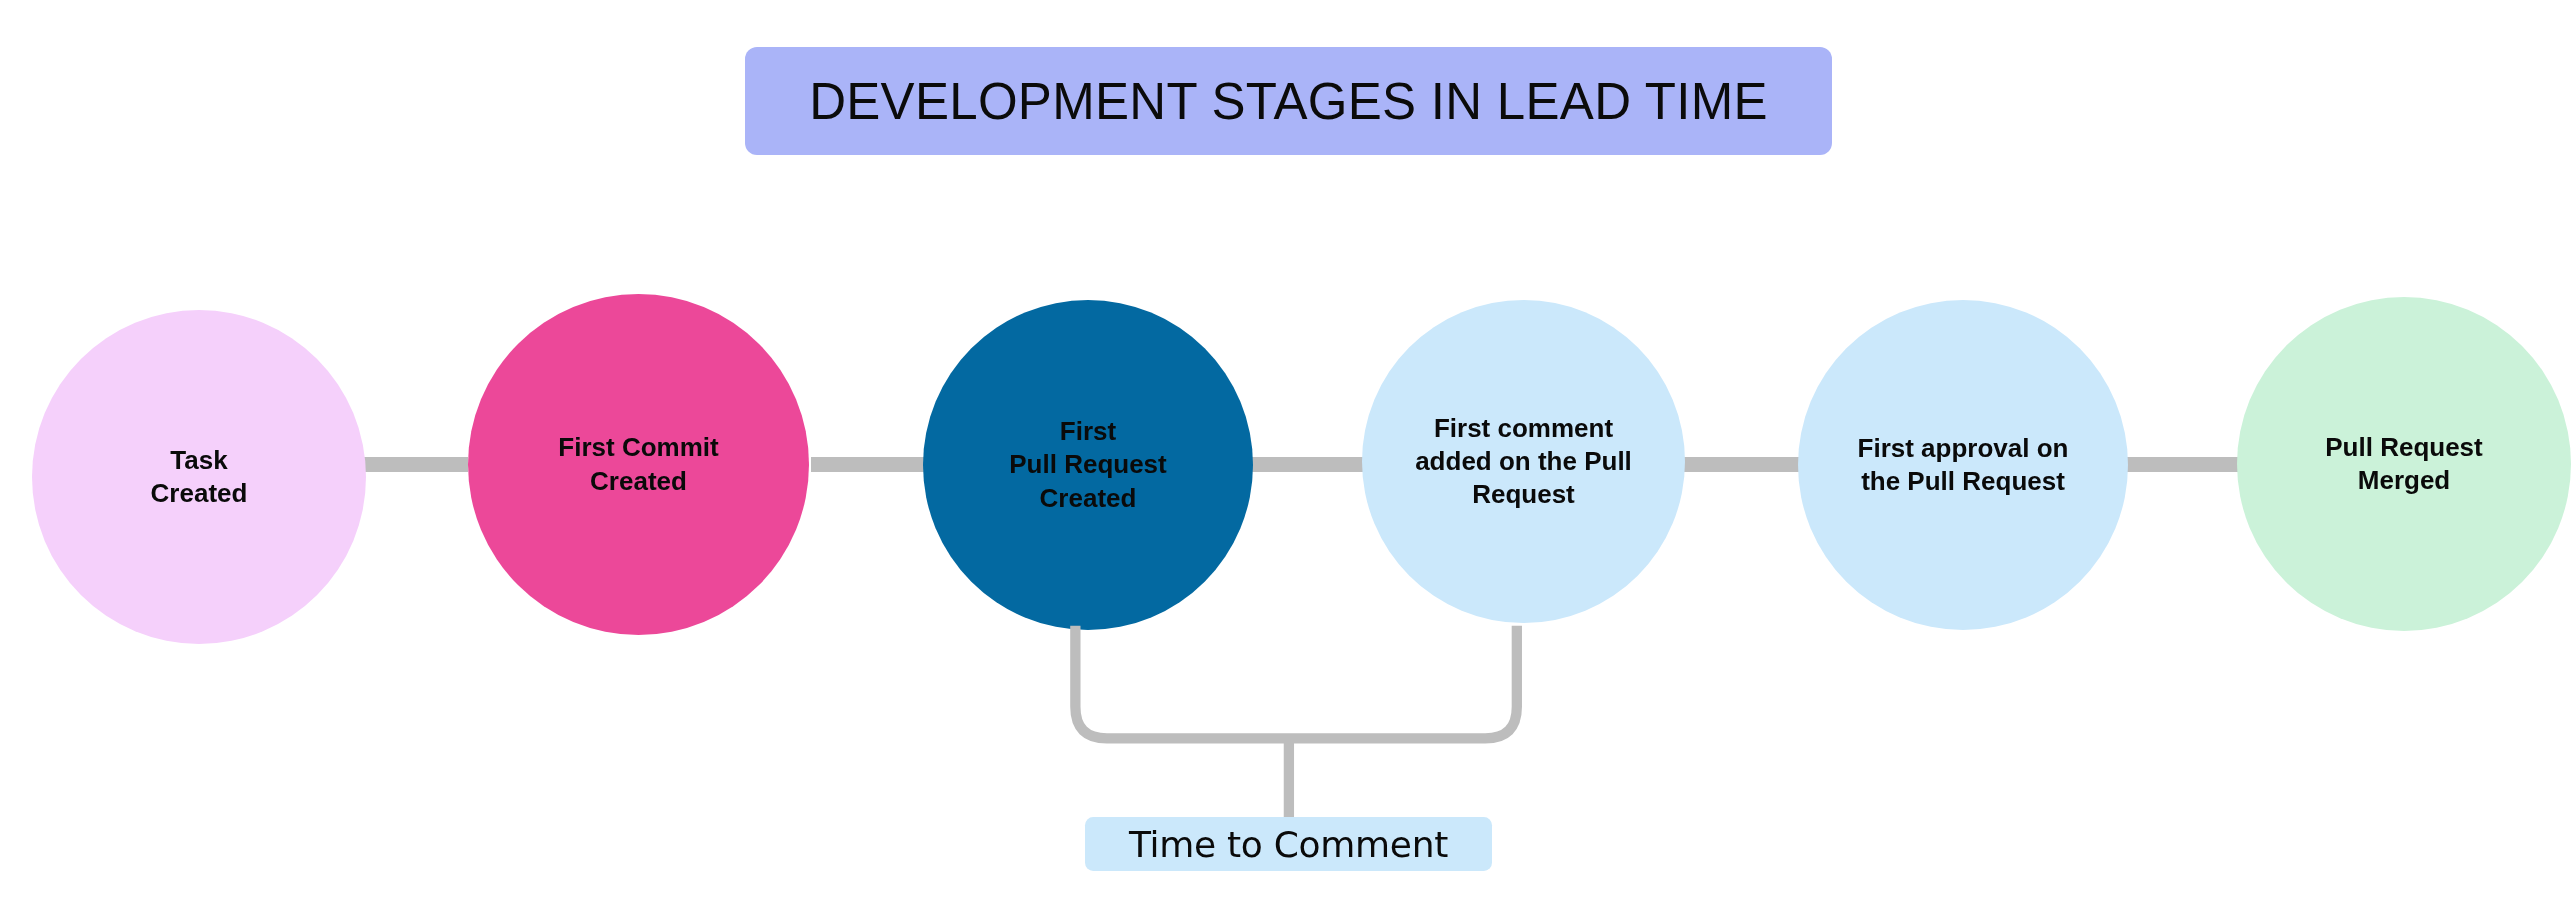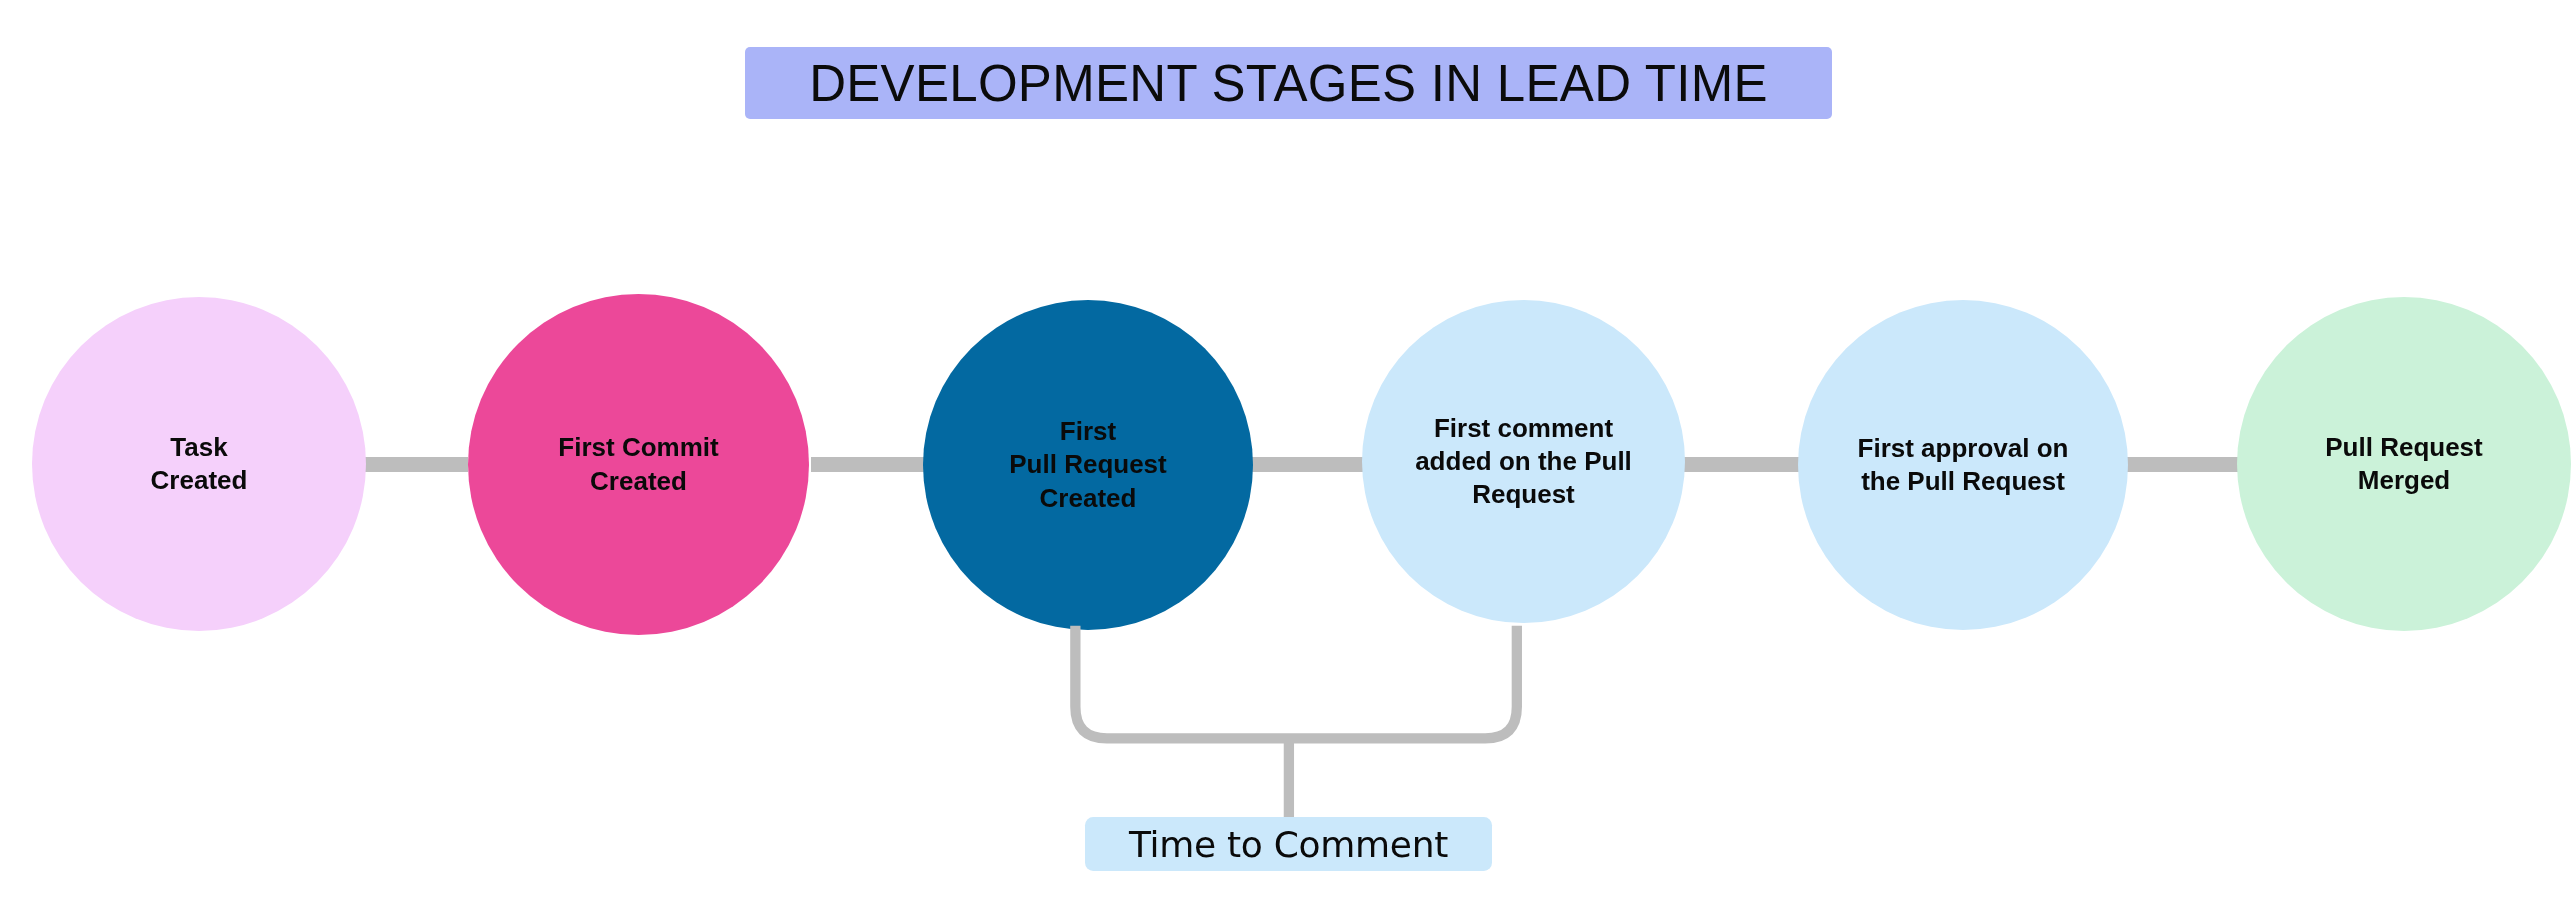--- a/index.html
+++ b/index.html
@@ -18,23 +18,23 @@
     background: #ffffff;
     overflow: hidden;
   }
 
   
   #title-banner {
     position: absolute;
     left: 745px;
     top: 47px;
     width: 1087px;
-    height: 72px;
+    height: 108px;
     background: #aab4f8;
-    border-radius: 5px;
+    border-radius: 12px;
     display: flex;
     align-items: center;
     justify-content: center;
     box-sizing: border-box;
   }
   #title-text {
     font-family: "Liberation Sans", "DejaVu Sans", sans-serif;
     font-size: 51px;
     font-weight: 400;
     color: #0b0b0b;
@@ -118,21 +118,21 @@
   <div id="title-banner">
     <span id="title-text">DEVELOPMENT STAGES IN LEAD TIME</span>
   </div>
 
   <div class="connector" style="left:362px; width:106px;"></div>
   <div class="connector" style="left:811px; width:113px;"></div>
   <div class="connector" style="left:1252px; width:113px;"></div>
   <div class="connector" style="left:1683px; width:117px;"></div>
   <div class="connector" style="left:2126px; width:113px;"></div>
 
-  <div class="stage-node" style="left:32px; top:297px; width:334px; height:334px; background:#f5d0fb;">
+  <div class="stage-node" style="left:32px; top:310px; width:334px; height:334px; background:#f5d0fb;">
     <span class="stage-label">Task
 Created</span>
   </div>
 
   <div class="stage-node" style="left:468px; top:294px; width:341px; height:341px; background:#ec4899;">
     <span class="stage-label">First Commit
 Created</span>
   </div>
 
   <div class="stage-node" style="left:923px; top:300px; width:330px; height:330px; background:#0369a1;">

